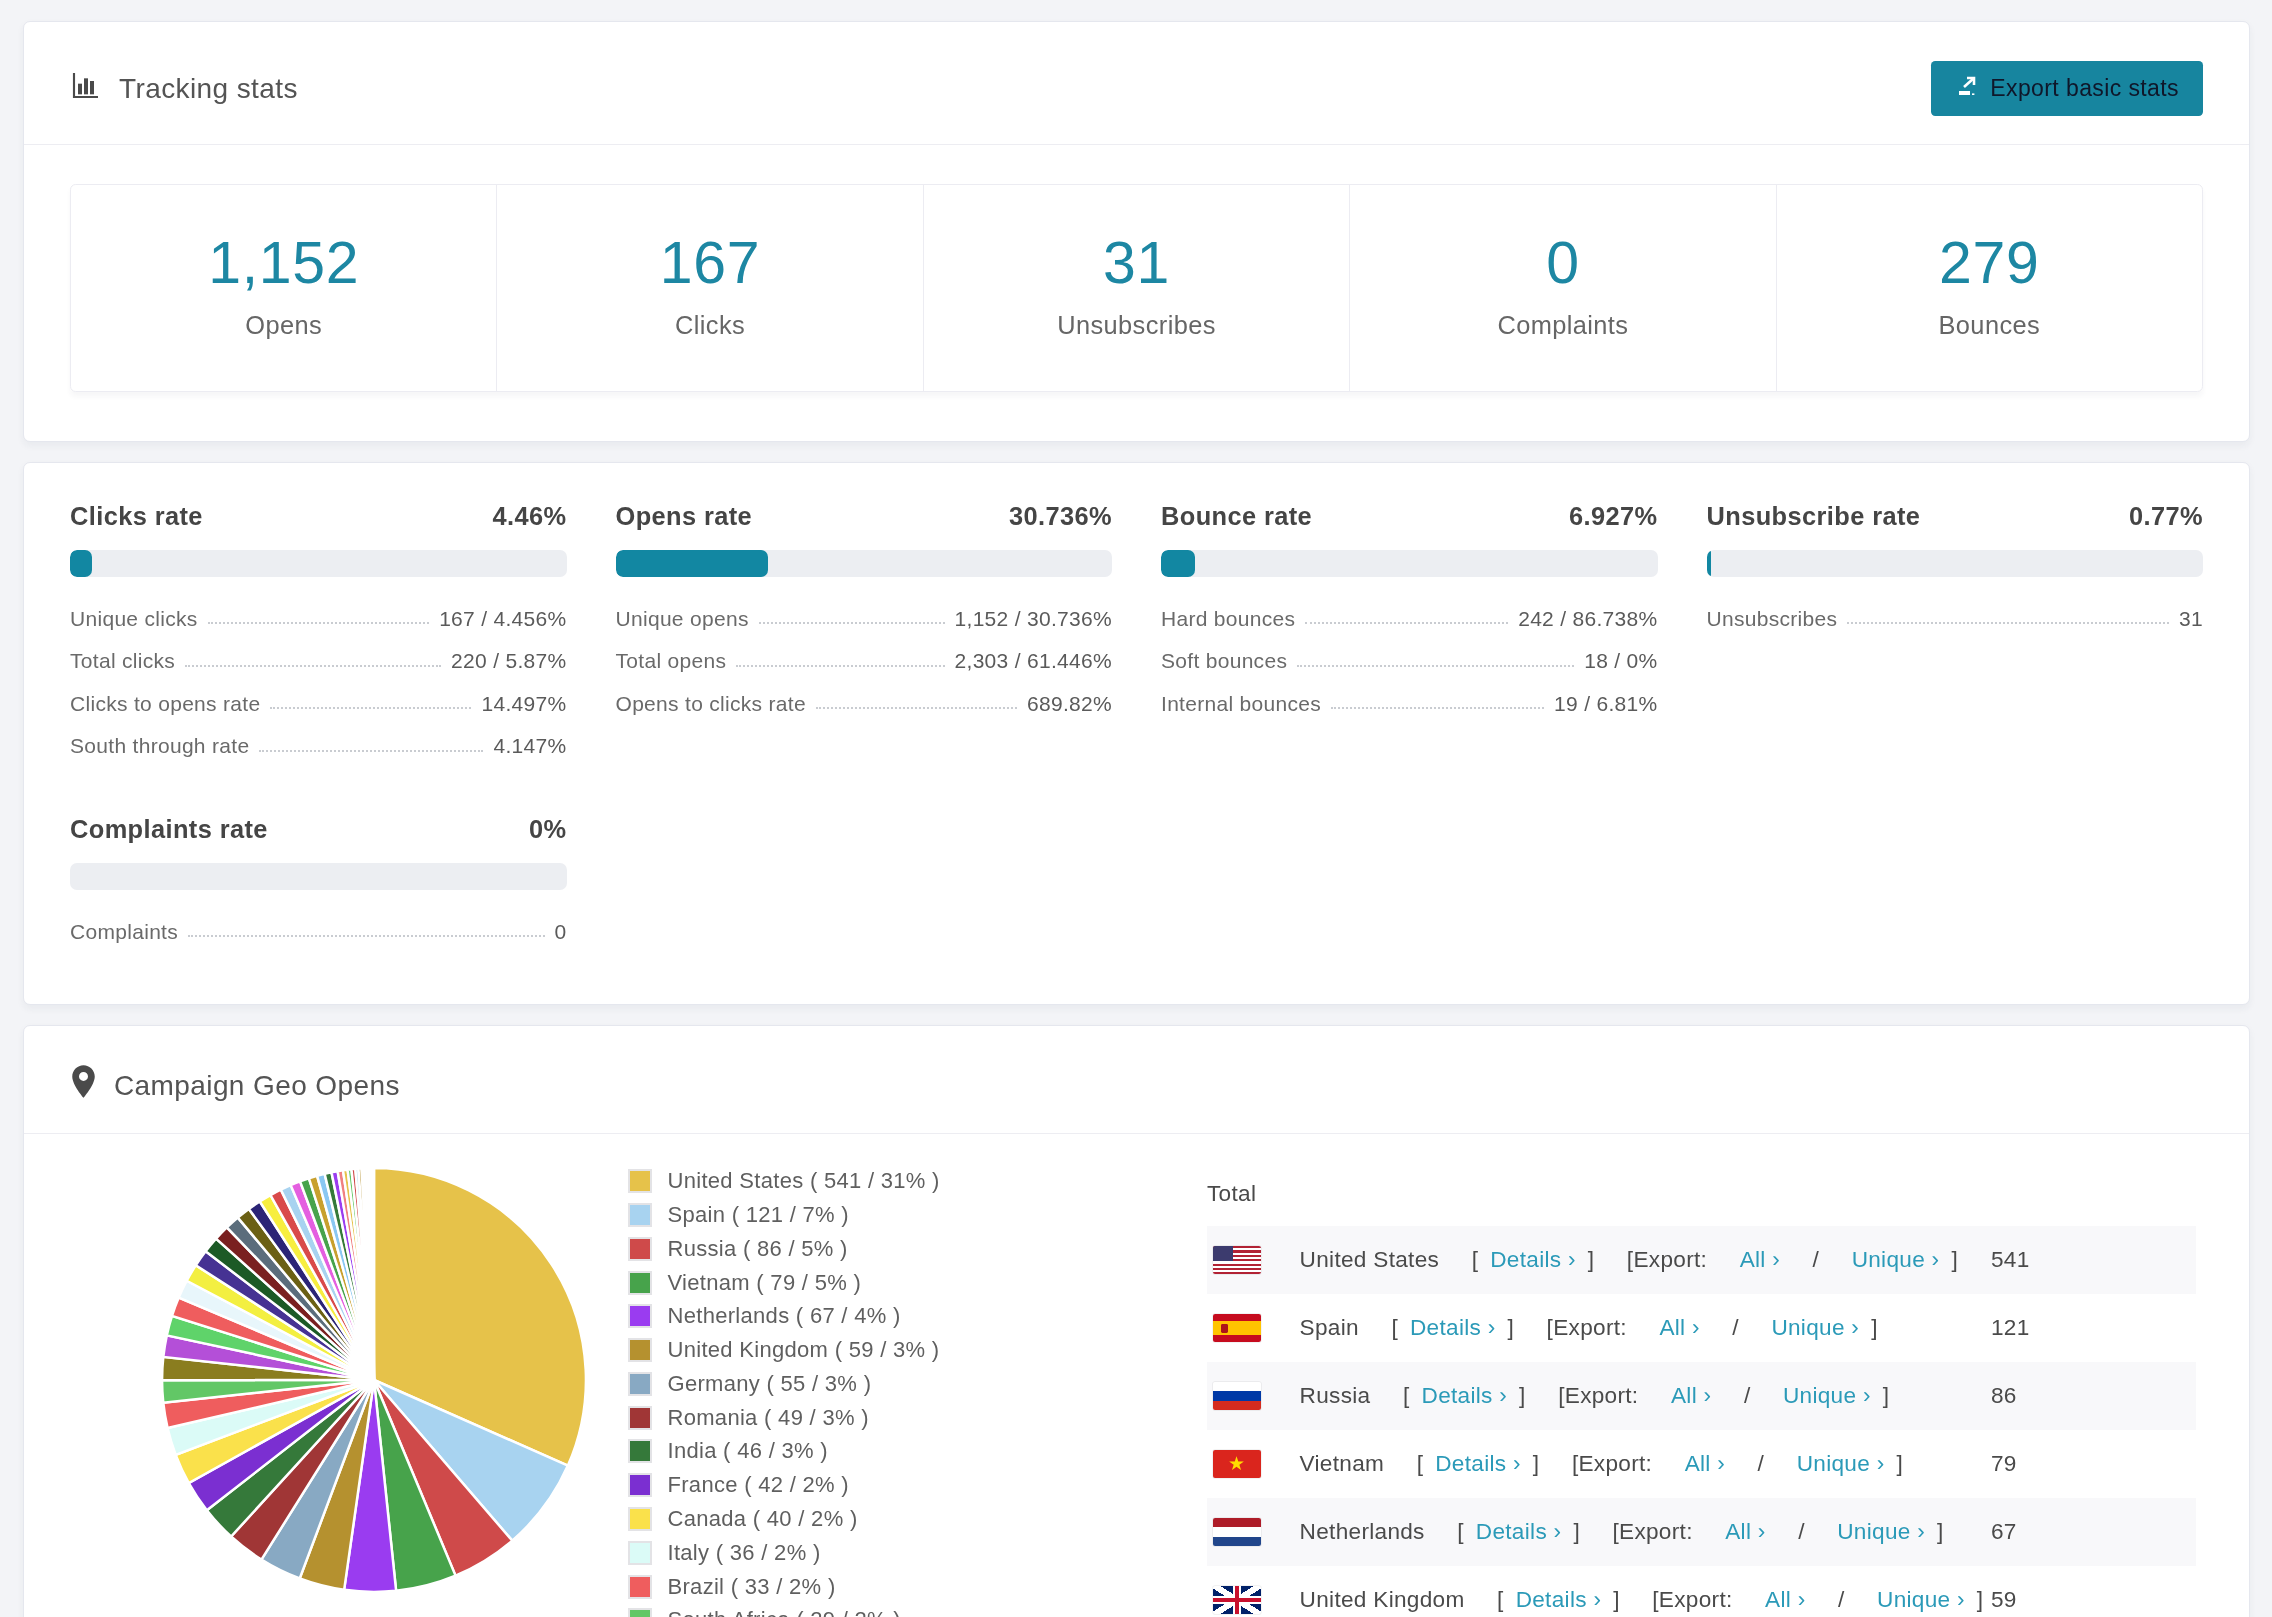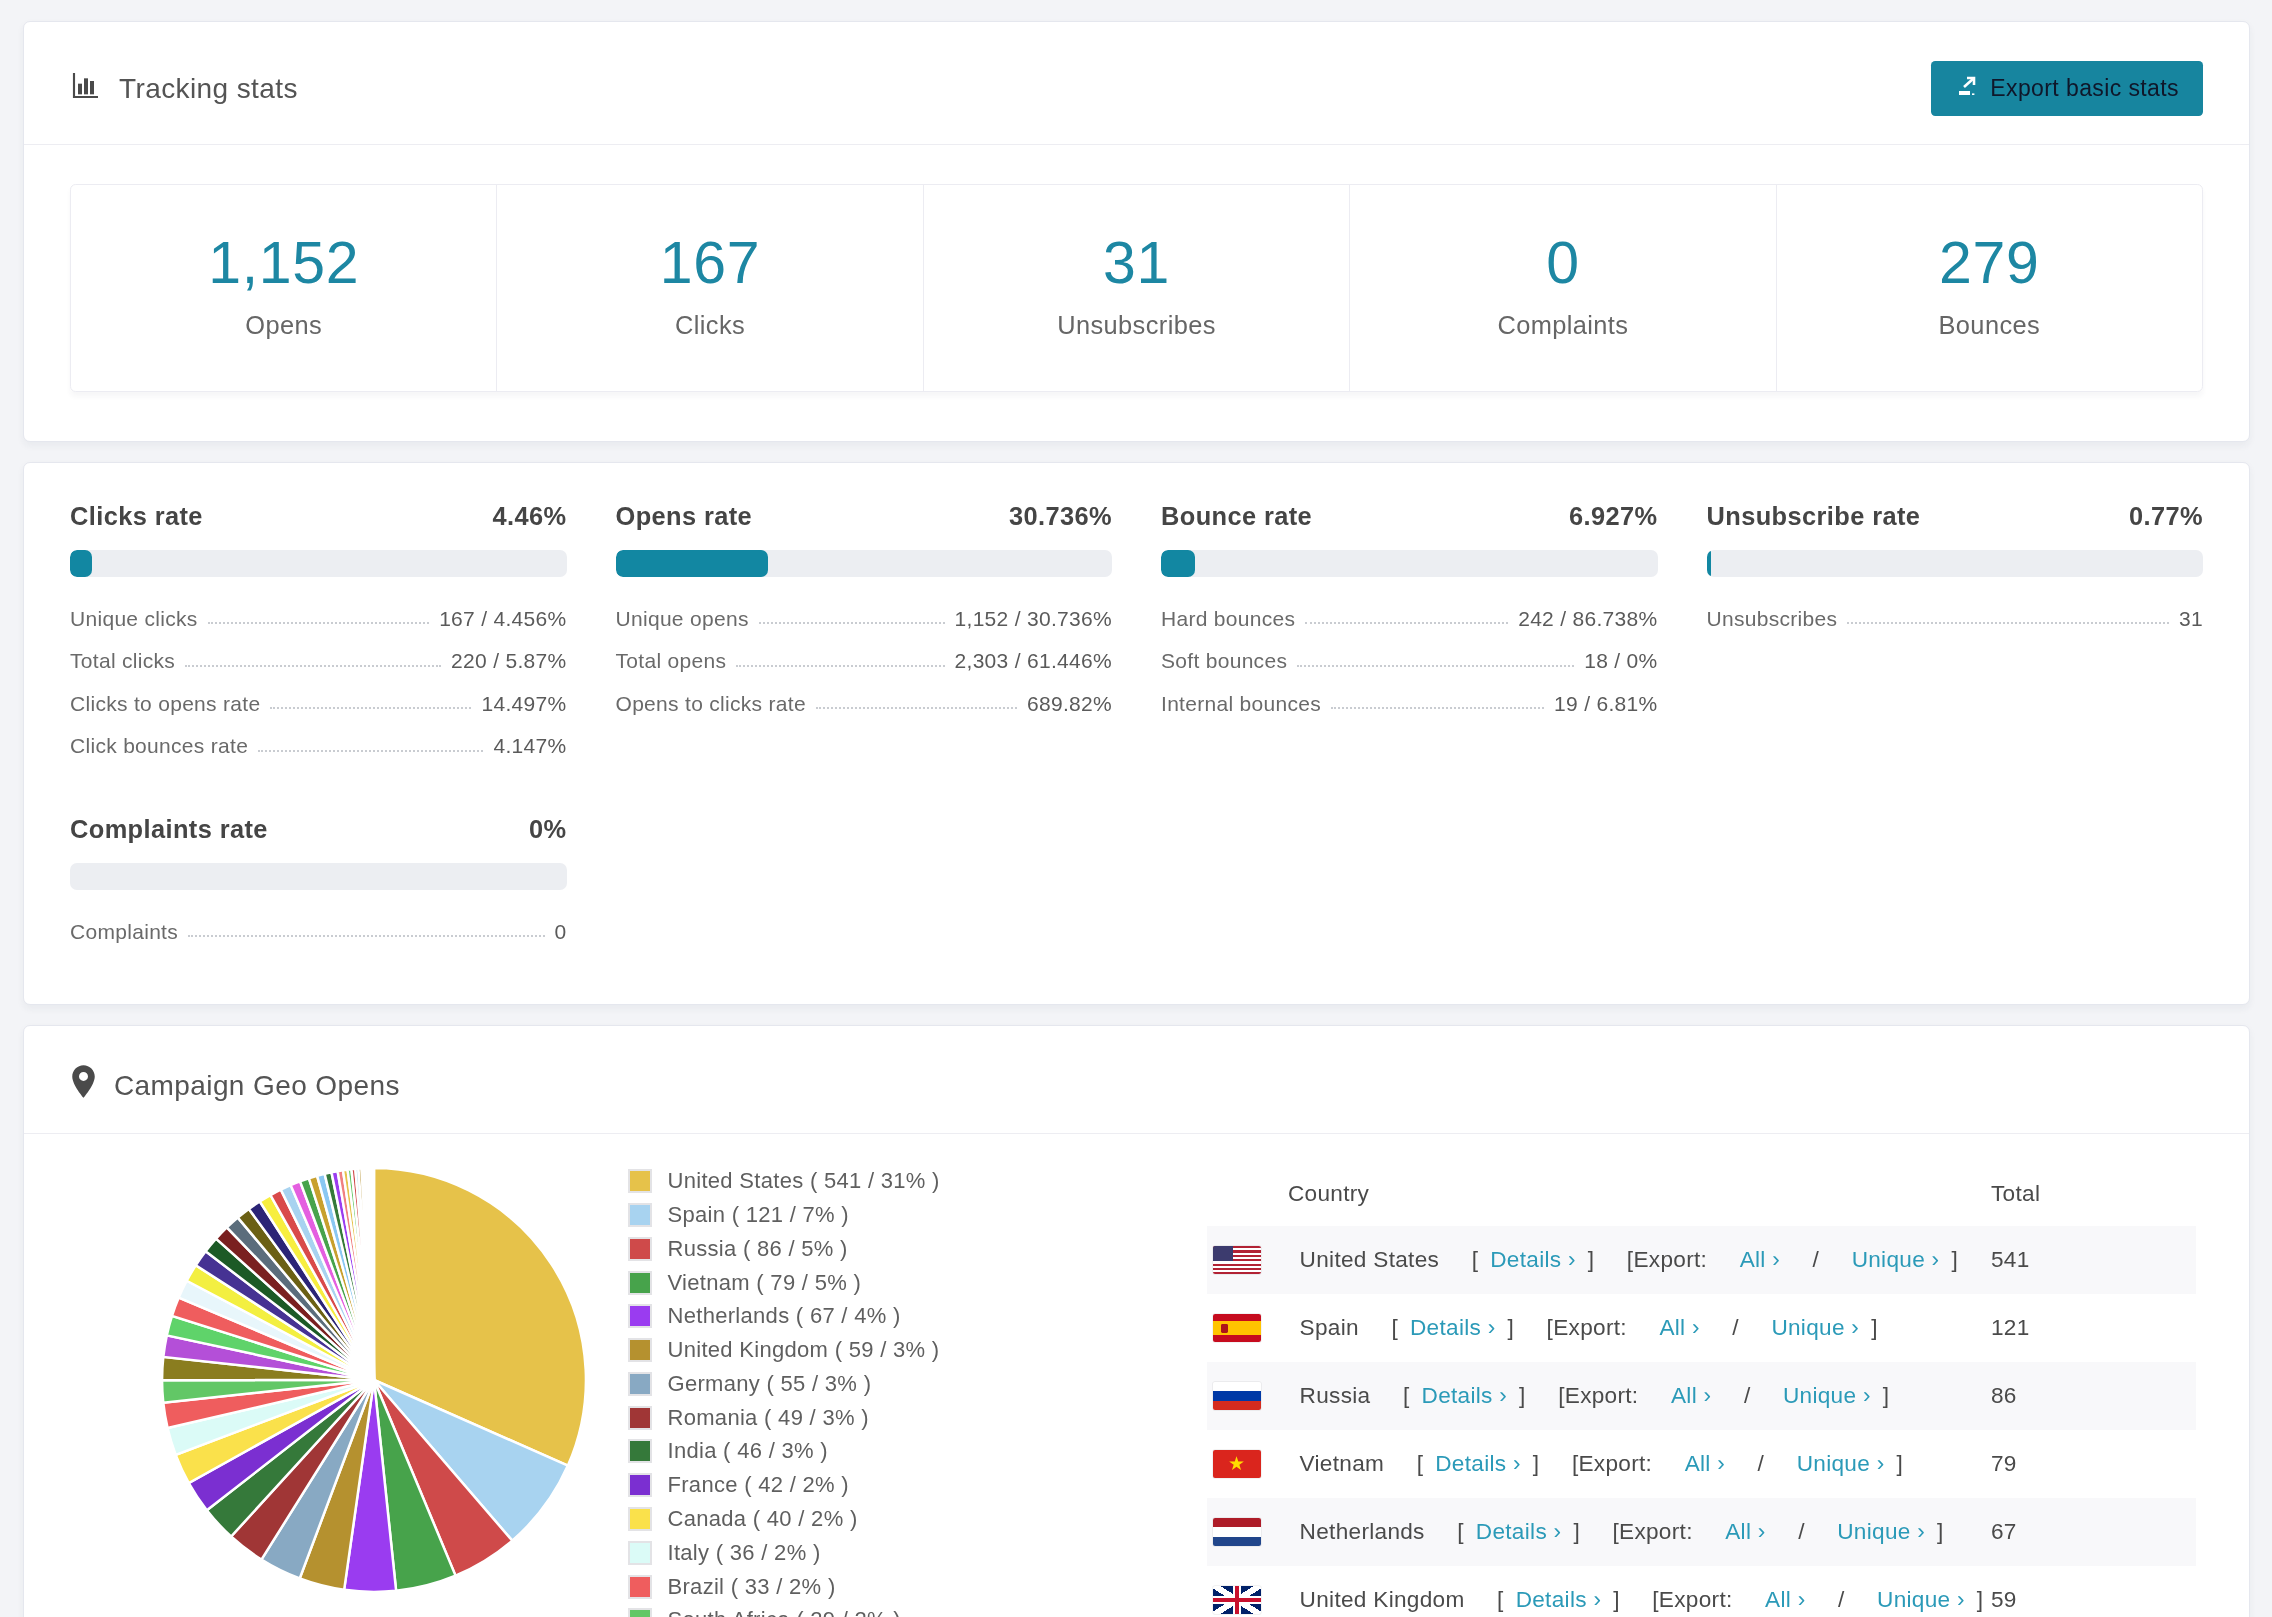--- a/index.html
+++ b/index.html
@@ -147,21 +147,21 @@
             <span class="kv-label">Total clicks</span>
             <span class="kv-leader"></span>
             <span class="kv-value">220 / 5.87%</span>
           </div>
         <div class="kv-row">
             <span class="kv-label">Clicks to opens rate</span>
             <span class="kv-leader"></span>
             <span class="kv-value">14.497%</span>
           </div>
         <div class="kv-row">
-            <span class="kv-label">Click bounces rate</span>
+            <span class="kv-label">South through rate</span>
             <span class="kv-leader"></span>
             <span class="kv-value">4.147%</span>
           </div>
       </div>
 
       <div>
         <div class="rate-head">
           <span class="rate-title">Opens rate</span>
           <span class="rate-value">30.736%</span>
         </div>
@@ -366,21 +366,20 @@
             <span class="legend-label">Brazil ( 33 / 2% )</span>
           </div>
           <div class="legend-item">
             <span class="legend-swatch" style="background: rgb(98, 199, 102);"></span>
             <span class="legend-label">South Africa ( 29 / 2% )</span>
           </div>
         </div>
 
       <div class="geo-table">
         <div class="geo-thead">
-          <span class="col-country">Country</span>
           <span class="col-total">Total</span>
         </div>
         <div>
 
         <div class="geo-row">
               <span class="col-country">
                 <span class="flag flag-us"></span>
                 <span class="row-text">United States</span>
                 <span class="gap"></span>
                 <span class="row-text">[</span>

